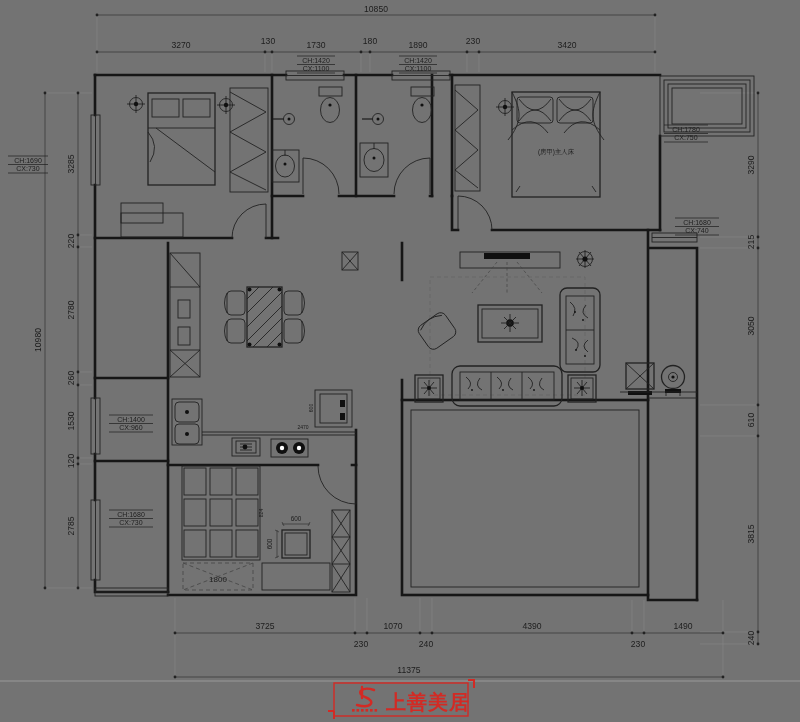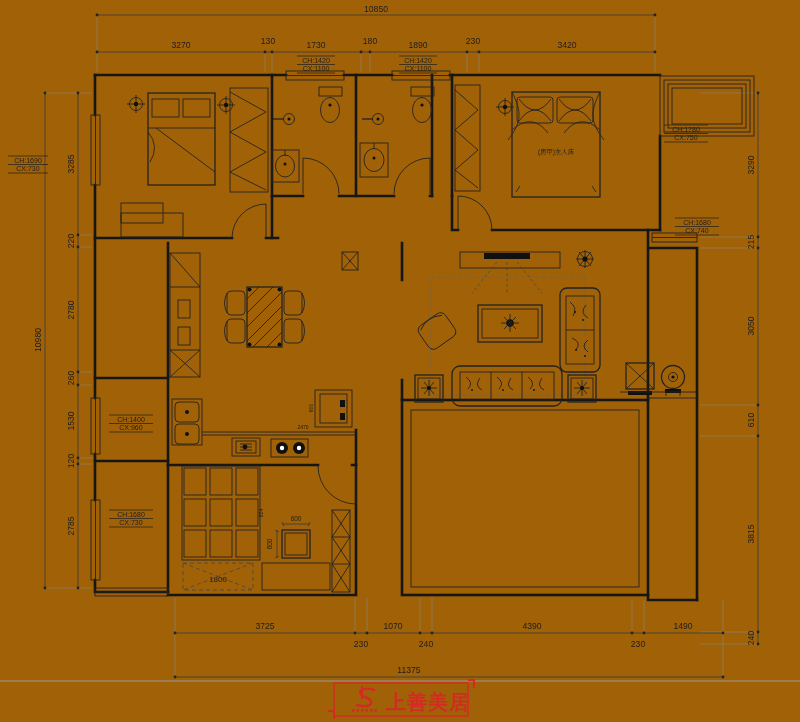--- a/index.html
+++ b/index.html
@@ -1,16 +1,16 @@
 <!DOCTYPE html>
 <html><head>
 <meta charset="utf-8">
 <style>
   html,body{margin:0;padding:0;background:#fff;}
-  #stage{position:relative;width:800px;height:722px;background:#a16207;overflow:hidden;
+  #stage{position:relative;width:800px;height:722px;background:#737373;overflow:hidden;
          font-family:"Liberation Sans",sans-serif;}
   svg{position:absolute;left:0;top:0;}
   .wall{stroke:#161616;stroke-width:2.6;fill:none;stroke-linecap:square;}
   .thin{stroke:#222;stroke-width:.9;fill:none;}
   .thin2{stroke:#222;stroke-width:1.3;fill:none;}
   .dim{stroke:#3a3a3a;stroke-width:.8;fill:none;}
   .ext{stroke:#8a8a8a;stroke-width:.55;fill:none;}
   .dash{stroke:#444;stroke-width:.8;fill:none;stroke-dasharray:4 3;}
   .tick{fill:#222;}
   .dk{fill:#101010;}

